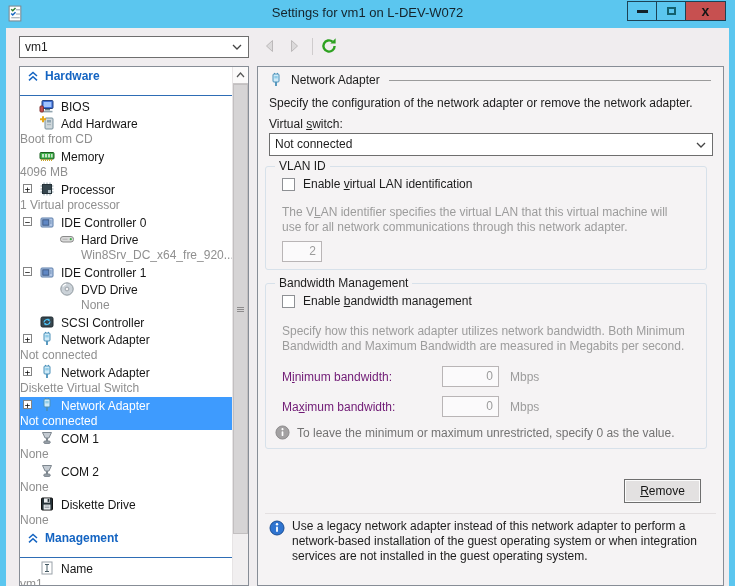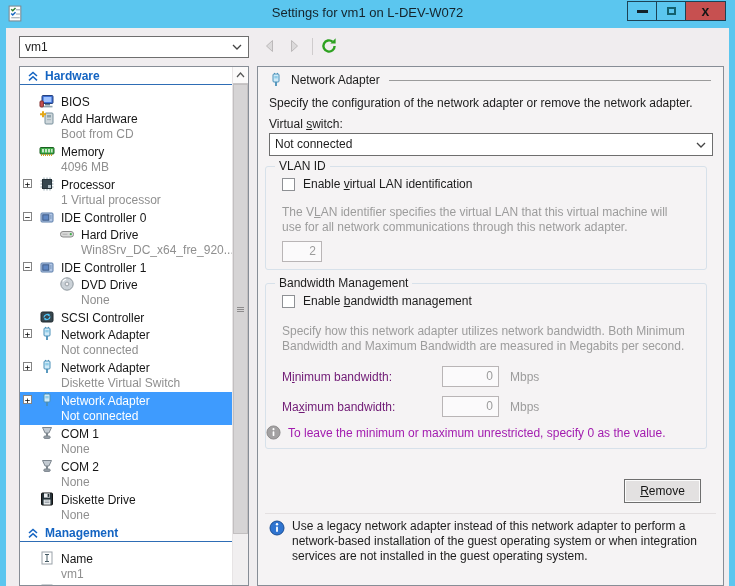--- a/index.html
+++ b/index.html
@@ -24,29 +24,29 @@
   .combo{background:#fff;border:1px solid #6e6e6e;position:relative;}
   .vmcombo{position:absolute;left:13px;top:8px;width:230px;height:22px;line-height:20px;padding-left:5px;}
   .chev{position:absolute;right:6px;top:50%;transform:translateY(-50%);line-height:0;}
   .navarrow{position:absolute;top:10px;width:16px;height:16px;line-height:0;cursor:default;}
   .nav-back{left:256px;} .nav-fwd{left:280px;}
   .tsep{position:absolute;left:306px;top:10px;height:17px;border-left:1px solid #cfcccd;}
   .refresh{position:absolute;left:314px;top:9px;width:18px;height:18px;line-height:0;}
   
   .treebox{position:absolute;left:13px;top:38px;width:230px;bottom:0;background:#fff;border:1px solid #878d96;}
   .tree{position:absolute;left:0;top:0;right:16px;bottom:0;overflow:hidden;}
-  .thead{height:18px;border-bottom:1px solid #2e6db5;position:relative;margin-bottom:8px;text-align:right;}
+  .thead{height:29px;border-bottom:1px solid #2e6db5;position:relative;margin-bottom:2px;text-align:right;}
   .thead .hlabel{position:absolute;left:25px;top:2px;font-weight:700;color:#1464c2;}
   .thead .hchev{position:absolute;left:7px;top:3px;line-height:0;}
   .trow{height:17px;position:relative;white-space:nowrap;}
   .exp{position:absolute;left:3px;top:3px;width:9px;height:9px;border:1px solid #848484;background:#fff;
        font:9px/8px "DejaVu Sans Mono",monospace;text-align:center;color:#000;}
   .ticon{position:absolute;left:19px;top:0;width:16px;height:16px;line-height:0;}
   .tlabel{position:absolute;left:41px;top:2px;color:#161616;}
-  .tsub{height:16px;padding-left:41px;color:#8f8f8f;white-space:nowrap;line-height:15px;}
+  .tsub{height:16px;color:#8f8f8f;white-space:nowrap;line-height:15px;}
   .ind .ticon{left:39px;} .ind .tlabel{left:61px;}
   .tsub.ind2{padding-left:61px;}
   .sel{background:#3e9bfe;}
   .sel .tlabel{color:#fff;} .tsub.sel{color:#fff;}
   
   .vscroll{position:absolute;top:0;right:0;bottom:0;width:16px;background:#f1eff0;border-left:1px solid #e7e4e5;}
   .sbtn{position:absolute;top:0;left:0;right:0;height:17px;background:#fbfafa;border-bottom:1px solid #c9c6c7;
         display:flex;align-items:center;justify-content:center;line-height:0;}
   .sthumb{position:absolute;top:17px;left:0;right:0;height:450px;background:#d6d4d5;border:1px solid #c2bfc0;
           display:flex;align-items:center;justify-content:center;}
@@ -70,21 +70,21 @@
   .gdesc{position:absolute;left:16px;color:#9c9c9c;line-height:15px;}
   .vlan .gdesc{top:38px;width:408px;}
   .bw .gdesc{top:40px;width:404px;}
   .dinput{background:#fbfafb;border:1px solid #b9b5b6;color:#9c9c9c;text-align:right;padding-right:5px;line-height:19px;}
   .vlanid{position:absolute;left:16px;top:74px;width:40px;height:21px;}
   .bwrow{position:absolute;left:0;height:22px;}
   .bwrow.r1{top:82px;} .bwrow.r2{top:112px;}
   .dlabel{position:absolute;left:16px;top:4px;color:#701a75;white-space:nowrap;}
   .bwrow .dinput{position:absolute;left:176px;top:0;width:57px;height:21px;}
   .unit{position:absolute;left:244px;top:4px;color:#9c9c9c;}
-  .bwnote{position:absolute;left:0;top:141px;display:flex;align-items:center;color:#a21caf;}
+  .bwnote{position:absolute;left:9px;top:141px;display:flex;align-items:center;color:#737373;}
   .bwnote .info{margin-right:7px;line-height:0;flex:none;}
   .premove{position:absolute;left:11px;top:392px;}
   .btn.remove{position:absolute;left:366px;top:412px;width:77px;height:24px;background:#e3e1e1;
       border:1px solid #6e6e6e;box-shadow:inset 0 0 0 1px #fbfbfb;font-family:inherit;font-size:12px;color:#161616;}
   .pdivider{position:absolute;left:7px;right:7px;top:446px;border-top:1px solid #e4e0e1;}
   .plegacy{position:absolute;left:11px;top:452px;display:flex;align-items:flex-start;}
   .plegacy .info{margin-right:7px;margin-top:1px;line-height:0;flex:none;}
   .legtext{width:412px;line-height:15px;}
   .u{text-decoration:underline;}
 </style>

